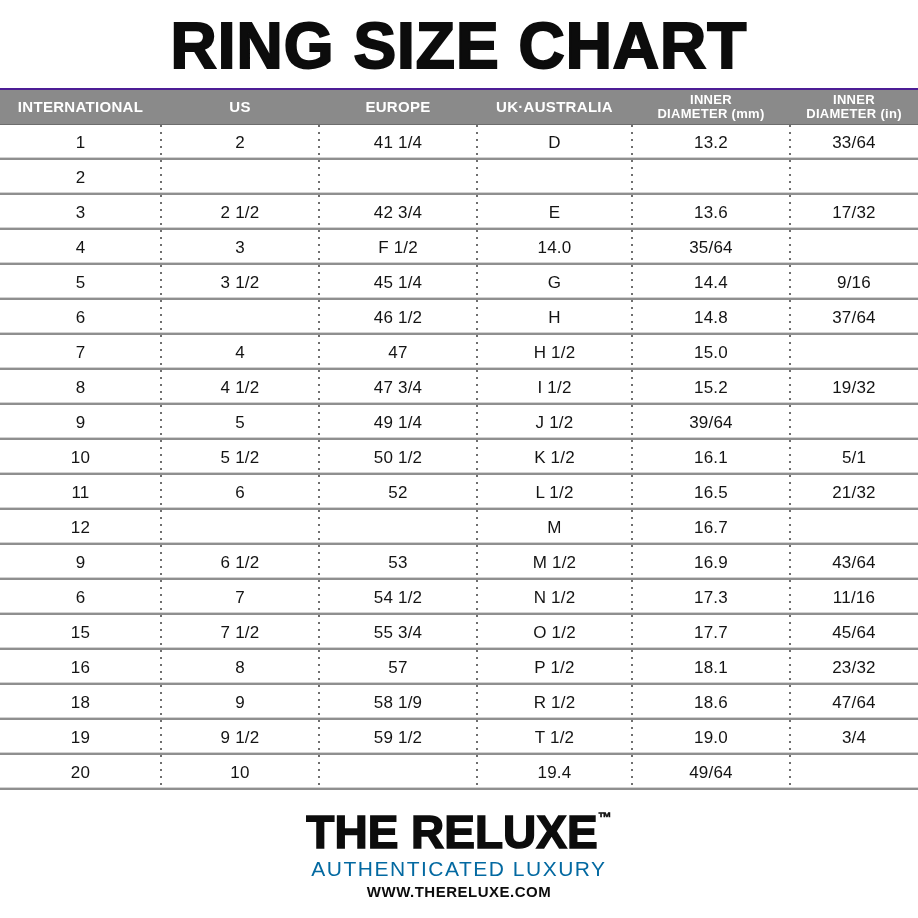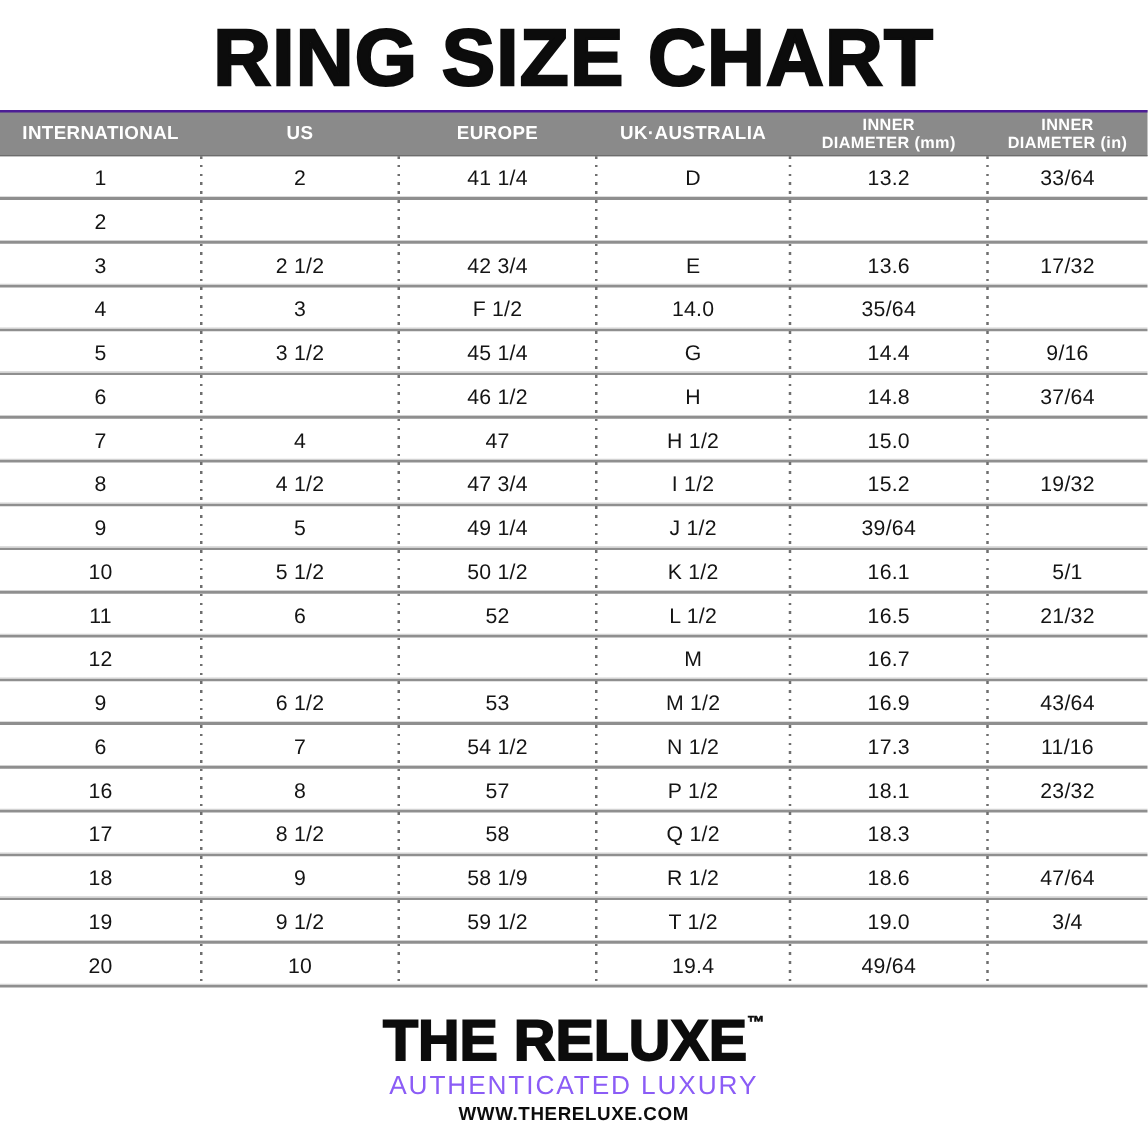--- a/index.html
+++ b/index.html
@@ -47,21 +47,21 @@
   }
   .sep1{left:160px}.sep2{left:318px}.sep3{left:476px}.sep4{left:631px}.sep5{left:789px}
 
   
   .footer{text-align:center;padding-top:2px;}
   .brand{
     font-size:46px;font-weight:bold;line-height:50px;color:#0c0c0c;
     -webkit-text-stroke:1.5px #0c0c0c;letter-spacing:0;white-space:nowrap;
   }
   .tm{font-size:14px;vertical-align:26px;-webkit-text-stroke:0.5px #0c0c0c;letter-spacing:0;}
-  .tagline{font-size:21px;letter-spacing:1.5px;line-height:24px;color:#8b5cf6;}
+  .tagline{font-size:21px;letter-spacing:1.5px;line-height:24px;color:#0369a1;}
   .website{font-size:15px;font-weight:bold;letter-spacing:0.5px;line-height:22px;color:#0c0c0c;}
 </style>
 </head>
 <body>
 
 <div class="page">
 
   <h1 class="title">RING SIZE CHART</h1>
 
   <div class="table">
@@ -200,38 +200,38 @@
 
         <div class="tr cols">
           <div class="td">6</div>
           <div class="td">7</div>
           <div class="td">54 1/2</div>
           <div class="td">N 1/2</div>
           <div class="td">17.3</div>
           <div class="td">11/16</div>
         </div>
 
+        <div class="tr cols">
+          <div class="td">15</div>
+          <div class="td">7 1/2</div>
+          <div class="td">55 3/4</div>
+          <div class="td">O 1/2</div>
+          <div class="td">17.7</div>
+          <div class="td">45/64</div>
+        </div>
 
         <div class="tr cols">
           <div class="td">16</div>
           <div class="td">8</div>
           <div class="td">57</div>
           <div class="td">P 1/2</div>
           <div class="td">18.1</div>
           <div class="td">23/32</div>
         </div>
 
-        <div class="tr cols">
-          <div class="td">17</div>
-          <div class="td">8 1/2</div>
-          <div class="td">58</div>
-          <div class="td">Q 1/2</div>
-          <div class="td">18.3</div>
-          <div class="td"></div>
-        </div>
 
         <div class="tr cols">
           <div class="td">18</div>
           <div class="td">9</div>
           <div class="td">58 1/9</div>
           <div class="td">R 1/2</div>
           <div class="td">18.6</div>
           <div class="td">47/64</div>
         </div>
 

